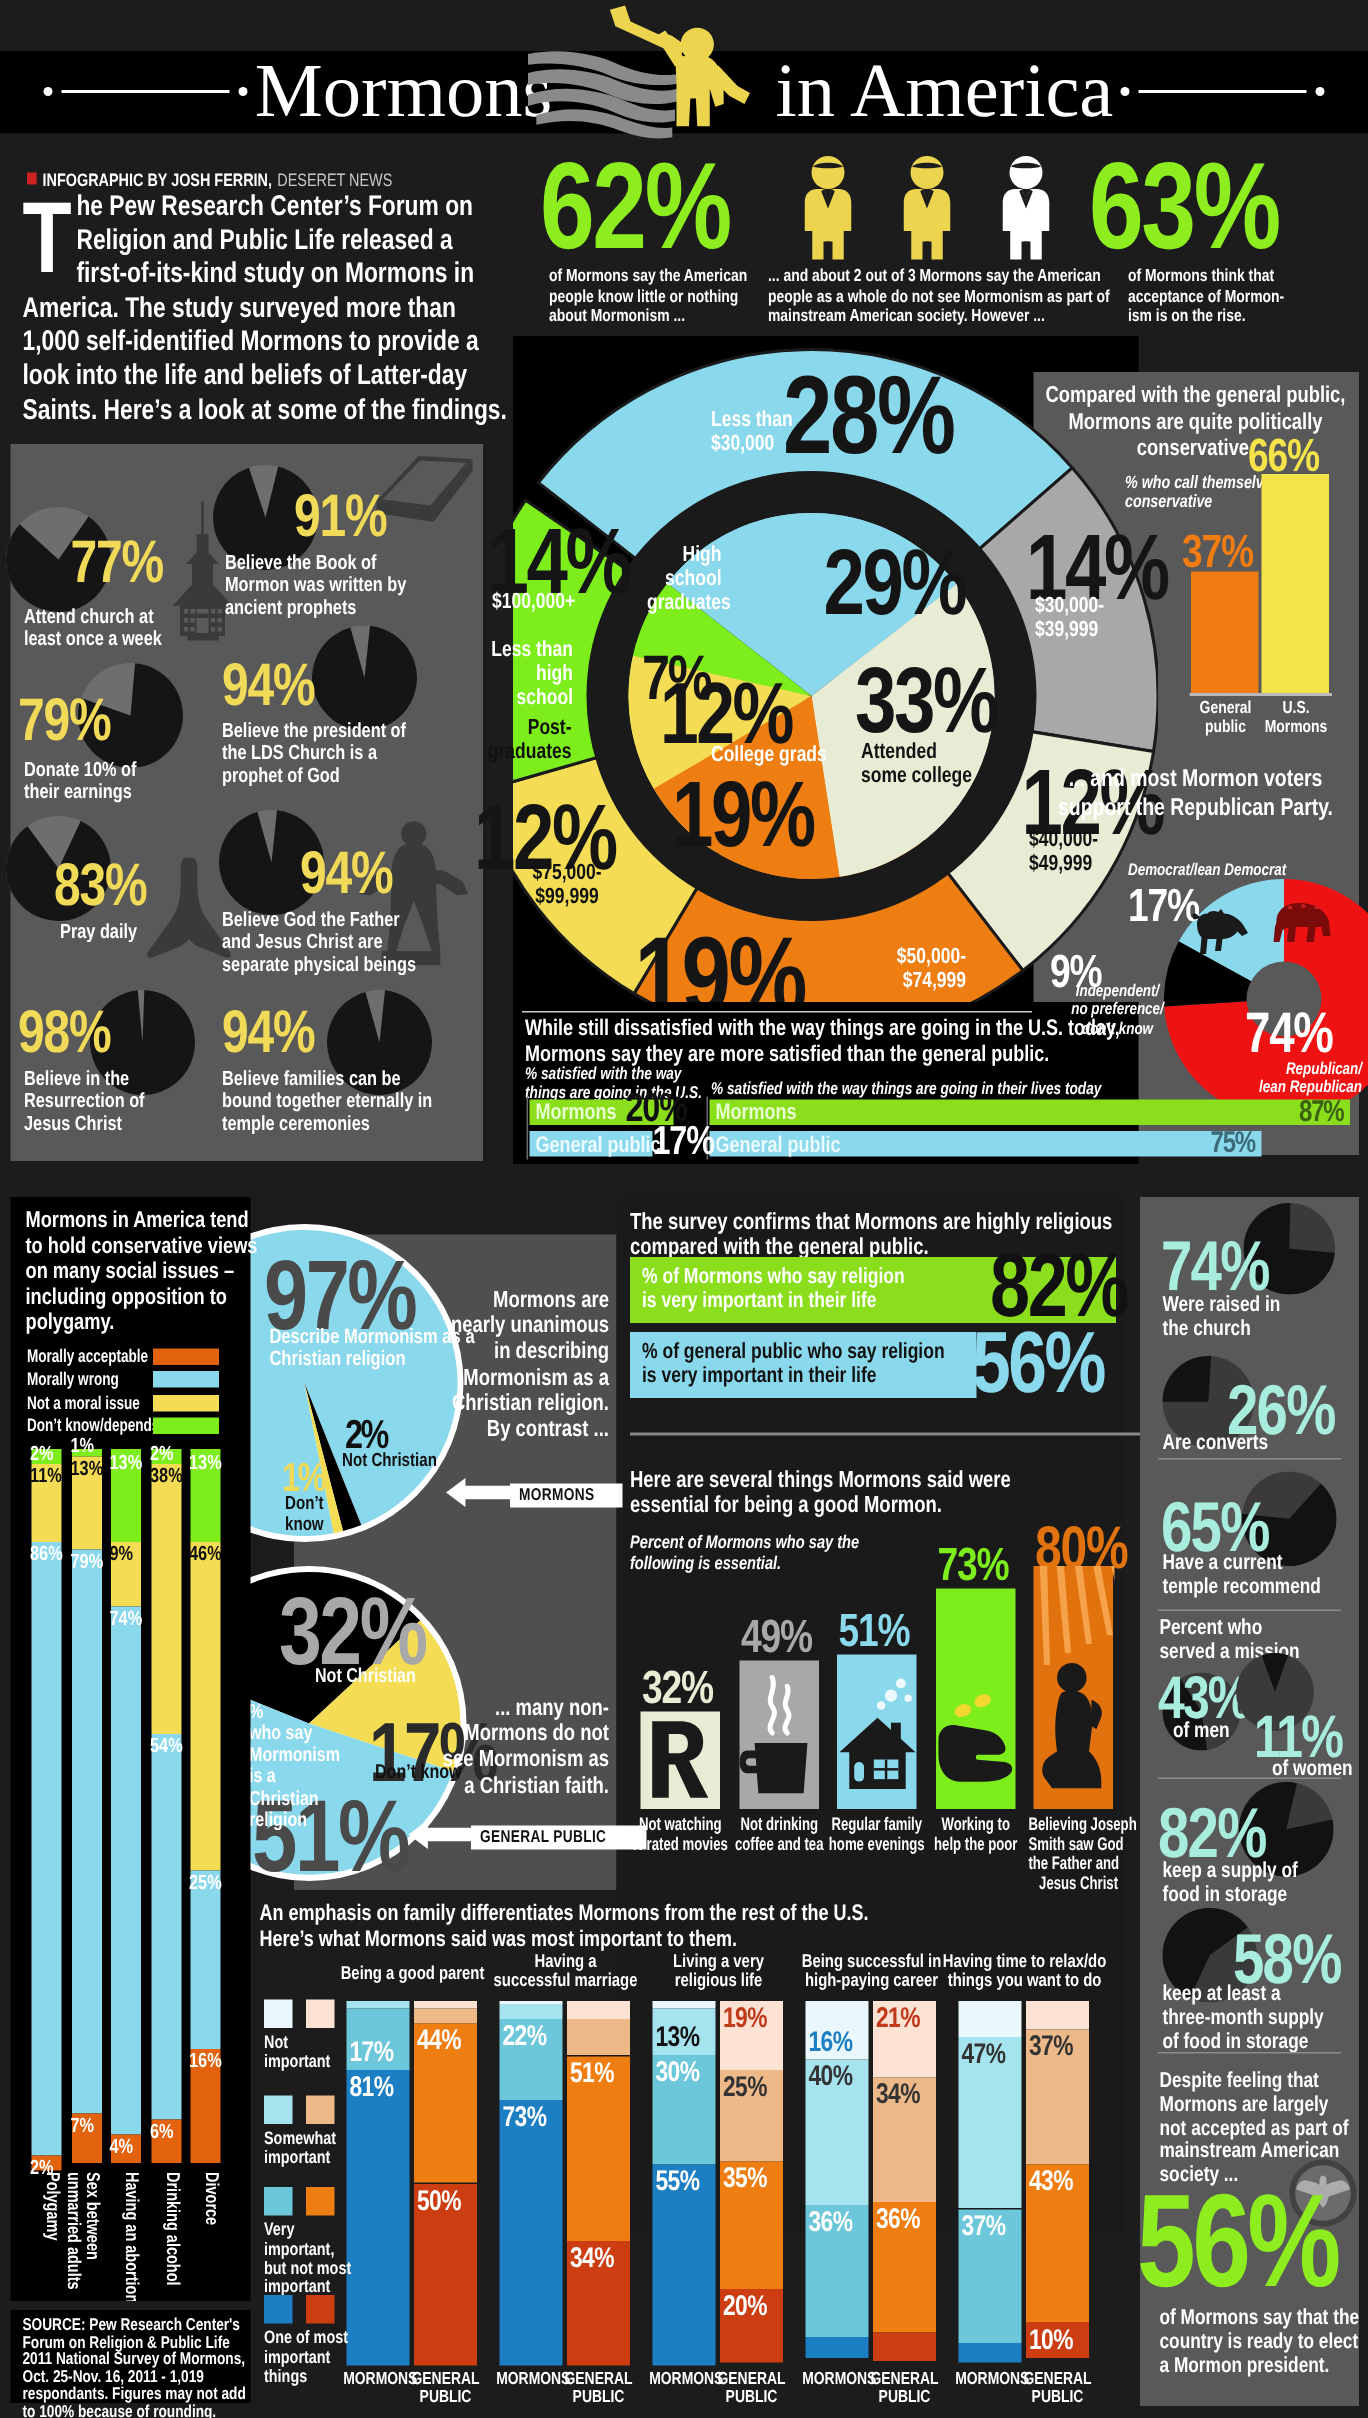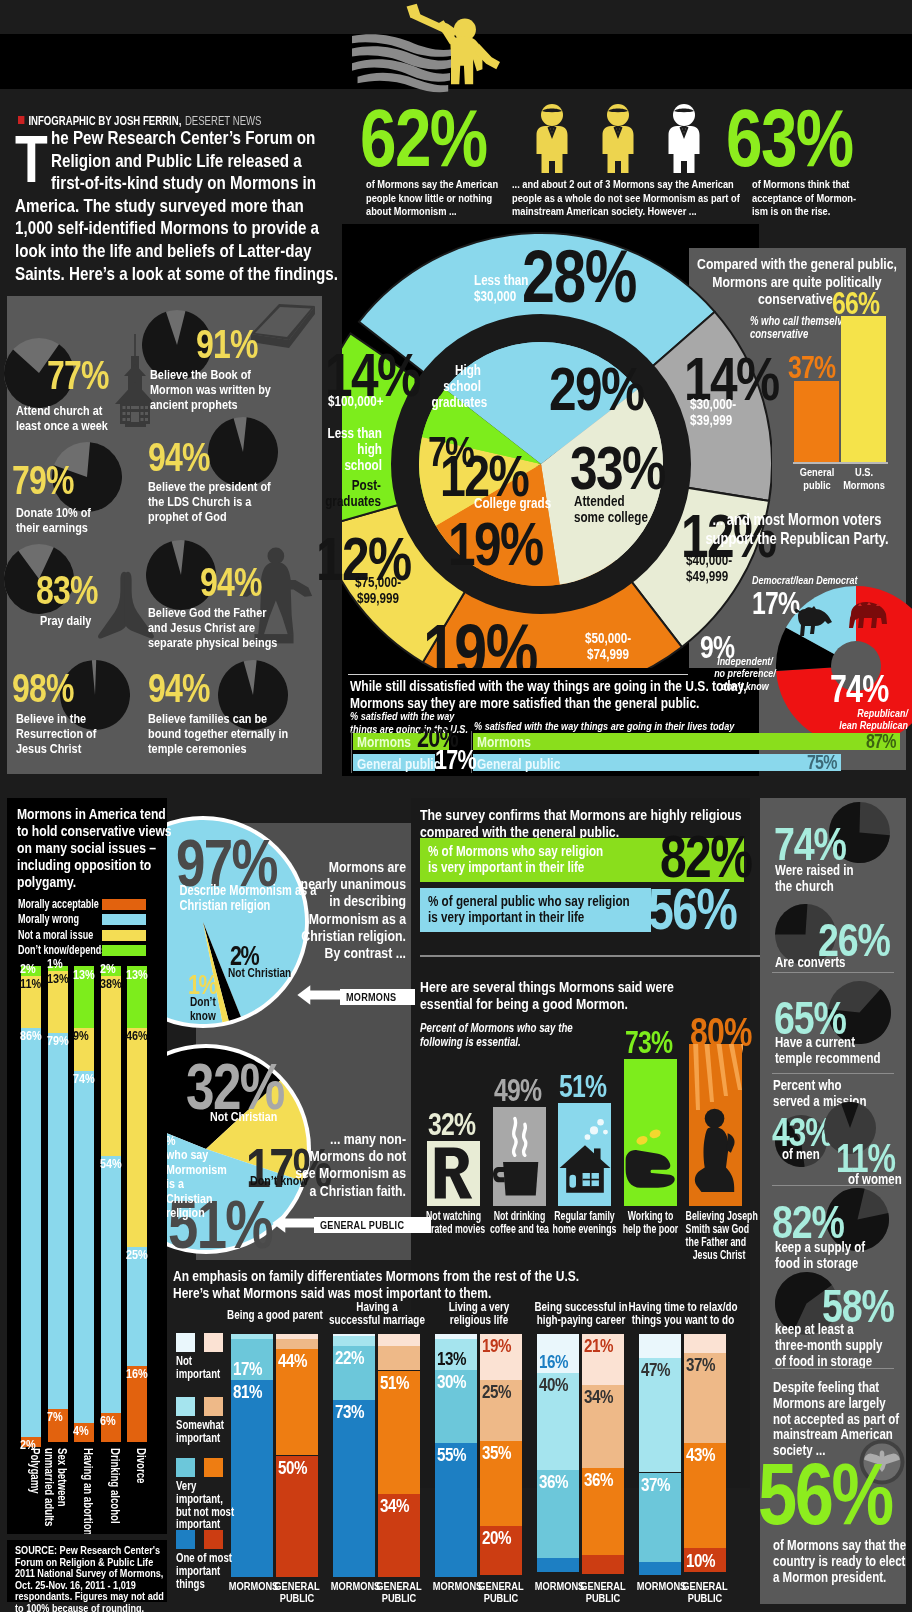--- a/index.html
+++ b/index.html
@@ -127,20 +127,27 @@
   .bval{font-weight:bold;color:#f0da57;line-height:1;letter-spacing:-1px;}
   .blab{font-weight:bold;color:#fff;font-size:13.6px;line-height:14.8px;}
 
 </style>
 </head>
 <body>
 
 <div id="root">
 
   <div class="abs" id="headerbar"></div>
+  <div class="abs" id="hdr-title">
+    <span class="hdr-dot"></span><span class="hdr-rule"></span><span class="hdr-dot"></span>
+    <span class="hdr-word">Mormons</span>
+    <span style="display:inline-block;width:140px"></span>
+    <span class="hdr-word">in America</span>
+    <span class="hdr-dot"></span><span class="hdr-rule"></span><span class="hdr-dot"></span>
+  </div>
   <svg class="abs" id="moroni" viewBox="0 0 160 100">
     <g fill="#8a8a8a">
       <path d="M-8,52 C14,44 42,46 64,55 C82,62 96,64 108,61 L108,70 C92,74 74,72 58,65 C40,57 14,54 -8,60 Z"></path>
       <path d="M-2,66 C20,58 46,60 68,69 C84,76 96,78 106,76 L106,84 C92,87 78,85 62,78 C44,70 20,67 -2,74 Z"></path>
       <path d="M6,80 C28,73 50,75 70,83 C84,88 94,90 104,89 L104,96 C92,98 80,96 66,91 C48,84 28,82 6,87 Z"></path>
       <path d="M-12,39 C12,31 40,33 62,42 C80,50 96,53 110,50 L110,57 C94,60 74,58 58,51 C38,43 12,40 -12,46 Z"></path>
     </g>
     <g fill="#edd44e">
       <path d="M59,4 L70,1 L74,13 L63,16 Z"></path>
       <path d="M66,9 L112,30 L109,37 L63,16 Z"></path>
@@ -514,21 +521,21 @@
     <div class="abs" style="z-index:6;left:690px;top:396px;width:90px;color:#fff;font-weight:bold;font-size:14.6px;line-height:16px;white-space:pre-line;text-align:left"><span class="cn">$30,000-
 $39,999</span></div>
     <div class="abs dval" style="z-index:6;left:681px;top:505px;font-size:62px">
       <span class="cn">12%</span>
     </div>
     <div class="abs" style="z-index:6;left:686px;top:552px;width:90px;color:#111;font-weight:bold;font-size:14.6px;line-height:16px;white-space:pre-line;text-align:left"><span class="cn">$40,000-
 $49,999</span></div>
     <div class="abs dval" style="z-index:6;left:423px;top:614px;font-size:74px">
       <span class="cn">19%</span>
     </div>
-    <div class="abs" style="z-index:6;left:572px;top:630px;width:90px;color:#fff;font-weight:bold;font-size:14.6px;line-height:16px;white-space:pre-line;text-align:center"><span class="cn">$50,000-
+    <div class="abs" style="z-index:6;left:572px;top:630px;width:90px;color:#fff;font-weight:bold;font-size:14.6px;line-height:16px;white-space:pre-line;text-align:right"><span class="cn">$50,000-
 $74,999</span></div>
     <div class="abs dval" style="z-index:6;left:316px;top:528px;font-size:62px">
       <span class="cn">12%</span>
     </div>
     <div class="abs" style="z-index:6;left:342px;top:574px;width:90px;color:#111;font-weight:bold;font-size:14.6px;line-height:16px;white-space:pre-line;text-align:center"><span class="cn">$75,000-
 $99,999</span></div>
     <div class="abs dval" style="z-index:6;left:325px;top:344px;font-size:62px">
       <span class="cn">14%</span>
     </div>
     <div class="abs" style="z-index:6;left:328px;top:393px;width:90px;color:#fff;font-weight:bold;font-size:14.6px;line-height:16px;white-space:pre-line;text-align:left"><span class="cn">$100,000+</span></div>

